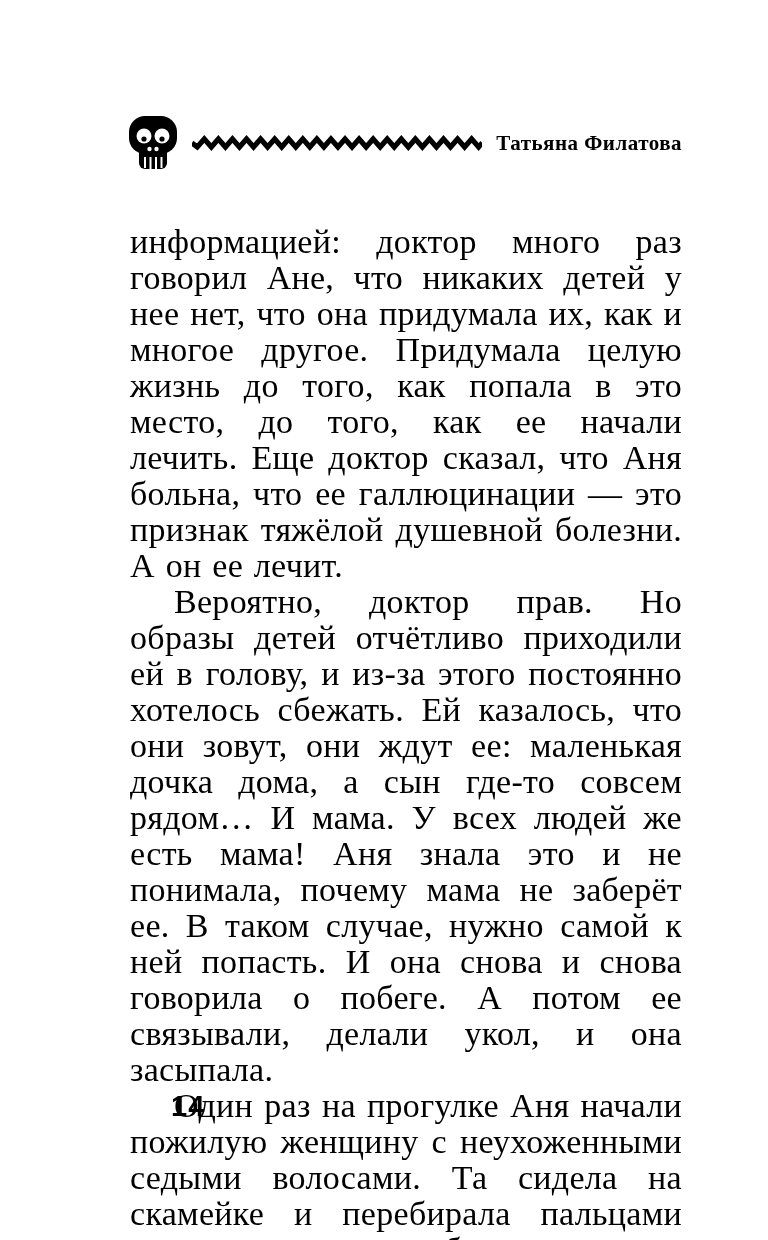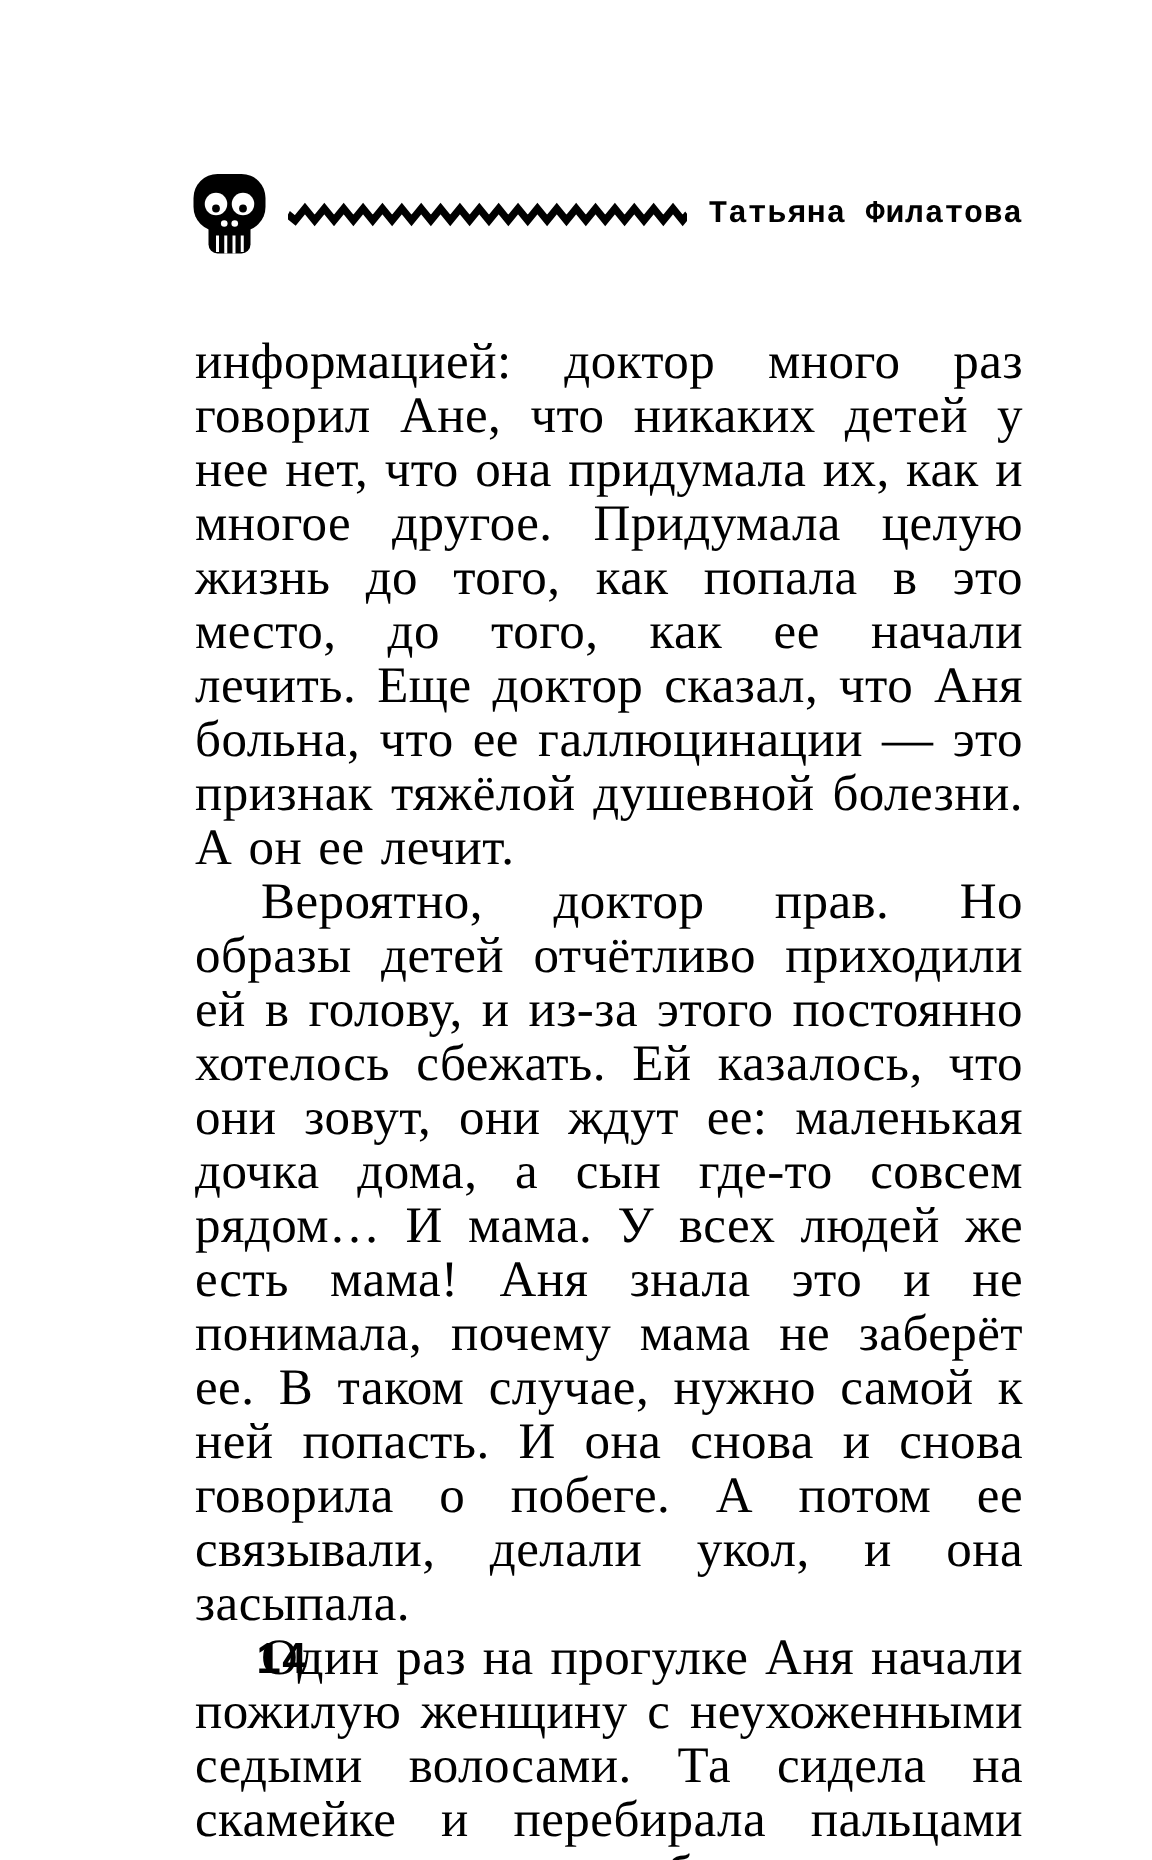--- a/index.html
+++ b/index.html
@@ -37,21 +37,21 @@
     display: flex;
     align-items: center;
   }
   .rule-wrap svg {
     width: 100%;
     height: 18px;
     display: block;
   }
   .author {
     flex: 0 0 auto;
-    font-family: Liberation Mono, monospace;
+    font-family: Liberation Serif, serif;
     font-weight: bold;
     font-size: 21px;
     letter-spacing: 0.5px;
     white-space: nowrap;
   }
   .content {
     position: absolute;
     top: 224px;
     left: 130px;
     width: 552px;

